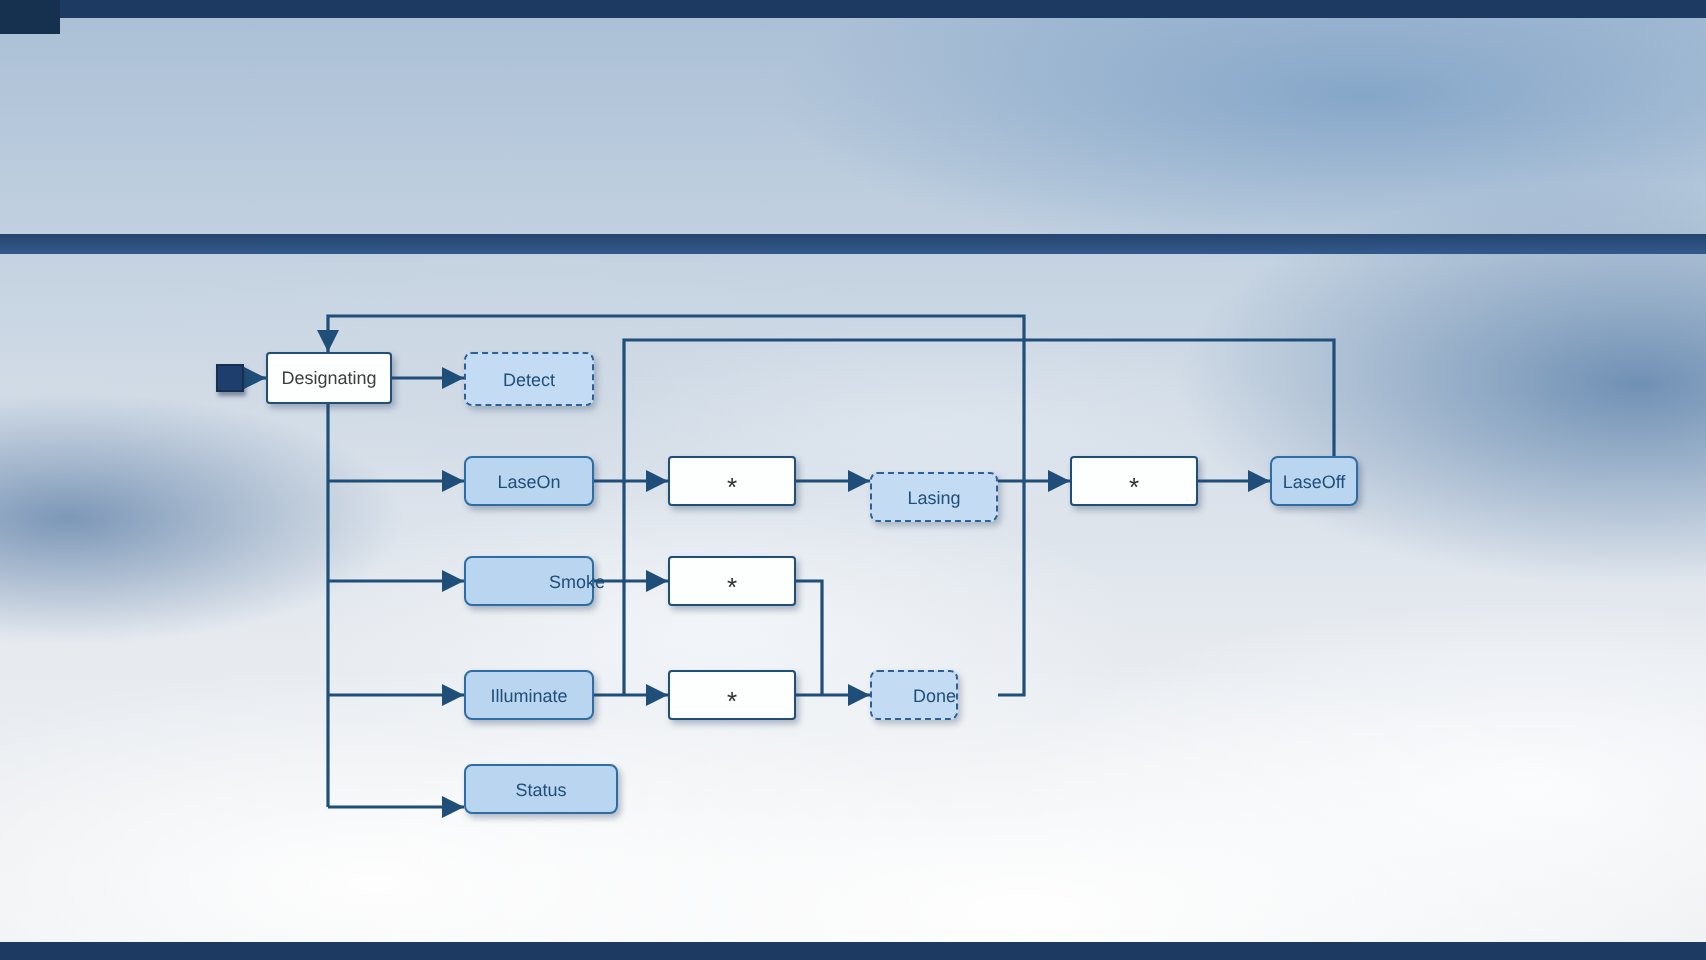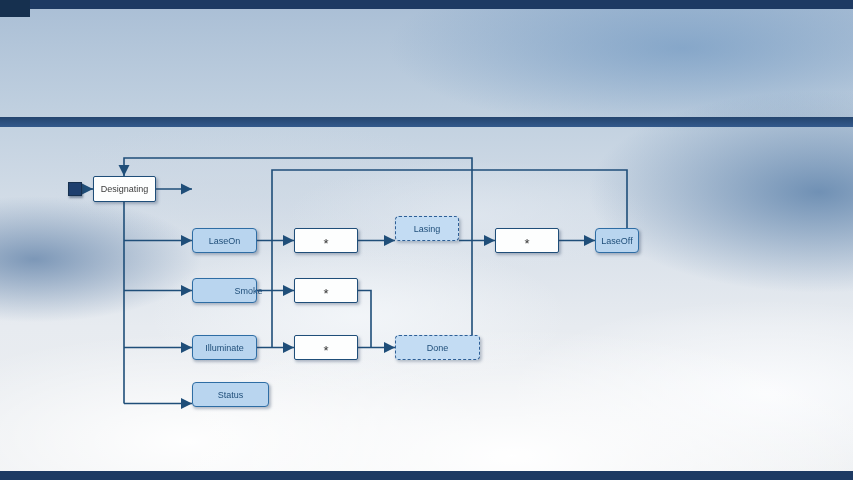--- a/index.html
+++ b/index.html
@@ -24,21 +24,21 @@
   .bottom-strip{position:absolute;left:0;bottom:0;width:853px;height:9px;background:var(--edge-bar,#1d3a63);}
 
   .band{position:absolute;left:0;top:36px;width:853px;height:81px;
     background:linear-gradient(90deg, rgba(62,82,108,0.78) 0%, rgba(70,92,120,0.62) 45%, rgba(86,110,142,0.50) 100%);}
   .title{position:absolute;left:88px;top:50%;transform:translateY(-50%);
     font-size:31px;font-weight:bold;letter-spacing:1.5px;color:var(--title-text,#e8eaec);
     text-shadow:0 1px 0 rgba(255,255,255,0.20), 3px 4px 5px rgba(10,20,35,0.65);}
   .separator{position:absolute;left:0;top:117px;width:853px;height:10px;
     background:linear-gradient(180deg,var(--separator-top,#24456f),var(--separator-bottom,#33598c));}
 
-  .diagram{position:absolute;inset:0;}
+  .diagram{position:absolute;inset:0;margin-left:40px;}
   #edge-svg{position:absolute;left:0;top:0;}
   .edge{fill:none;stroke:var(--connector,#1f4e79);stroke-width:1.6;}
   #arrowhead path{fill:var(--connector,#1f4e79);}
 
   .node{position:absolute;box-sizing:border-box;display:flex;align-items:center;justify-content:center;
     font-size:9px;font-family:"Liberation Sans",sans-serif;}
   .node-state{background:var(--state-fill,#fdfefe);border:1.6px solid var(--state-border,#1f4e79);
     color:#3d3d3d;border-radius:2px;box-shadow:1.5px 2px 3px rgba(50,70,100,0.35);}
   .node-substate{background:var(--substate-fill,#b9d5ef);border:1.5px solid var(--substate-border,#2e6da4);
     color:#1f4e79;border-radius:4px;box-shadow:1.5px 2px 3px rgba(50,70,100,0.35);}
@@ -81,20 +81,23 @@
         <polyline points="358,290.5 371,290.5 371,347.5" class="edge"></polyline>
         <polyline points="257,347.5 294,347.5" class="edge" marker-end="url(#arrowhead)"></polyline>
         <polyline points="358,347.5 395,347.5" class="edge" marker-end="url(#arrowhead)"></polyline>
         <polyline points="459,347.5 472,347.5 472,158 124,158 124,176" class="edge" marker-end="url(#arrowhead)"></polyline>
         <polyline points="627,228 627,170 272,170 272,347.5" class="edge"></polyline>
       </svg>
   <div class="node node-initial" style="left: 68px; top: 182px; width: 14px; height: 14px;"></div>
       <div class="node node-state" style="left: 93px; top: 176px; width: 63px; height: 26px;">
         <span>Designating</span>
       </div>
+      <div class="node node-transient" style="left: 192px; top: 176px; width: 65px; height: 27px;">
+        <span>Detect</span>
+      </div>
       <div class="node node-substate" style="left: 192px; top: 228px; width: 65px; height: 25px;">
         <span>LaseOn</span>
       </div>
       <div class="node node-substate" style="left: 192px; top: 278px; width: 65px; height: 25px; padding-left: 48px;">
         <span>Smoke</span>
       </div>
       <div class="node node-substate" style="left: 192px; top: 335px; width: 65px; height: 25px;">
         <span>Illuminate</span>
       </div>
       <div class="node node-substate" style="left: 192px; top: 382px; width: 77px; height: 25px;">
@@ -102,24 +105,24 @@
       </div>
       <div class="node node-state" style="left: 294px; top: 228px; width: 64px; height: 25px;">
         <span class="star">*</span>
       </div>
       <div class="node node-state" style="left: 294px; top: 278px; width: 64px; height: 25px;">
         <span class="star">*</span>
       </div>
       <div class="node node-state" style="left: 294px; top: 335px; width: 64px; height: 25px;">
         <span class="star">*</span>
       </div>
-      <div class="node node-transient" style="left: 395px; top: 216px; width: 64px; height: 25px;">
+      <div class="node node-transient" style="left: 395px; top: 236px; width: 64px; height: 25px;">
         <span>Lasing</span>
       </div>
-      <div class="node node-transient" style="left: 395px; top: 335px; width: 85px; height: 25px;">
+      <div class="node node-transient" style="left: 395px; top: 335px; width: 44px; height: 25px; justify-content: flex-end;">
         <span>Done</span>
       </div>
       <div class="node node-state" style="left: 495px; top: 228px; width: 64px; height: 25px;">
         <span class="star">*</span>
       </div>
       <div class="node node-substate" style="left: 595px; top: 228px; width: 44px; height: 25px;">
         <span>LaseOff</span>
       </div>
     </div>
 </div>

